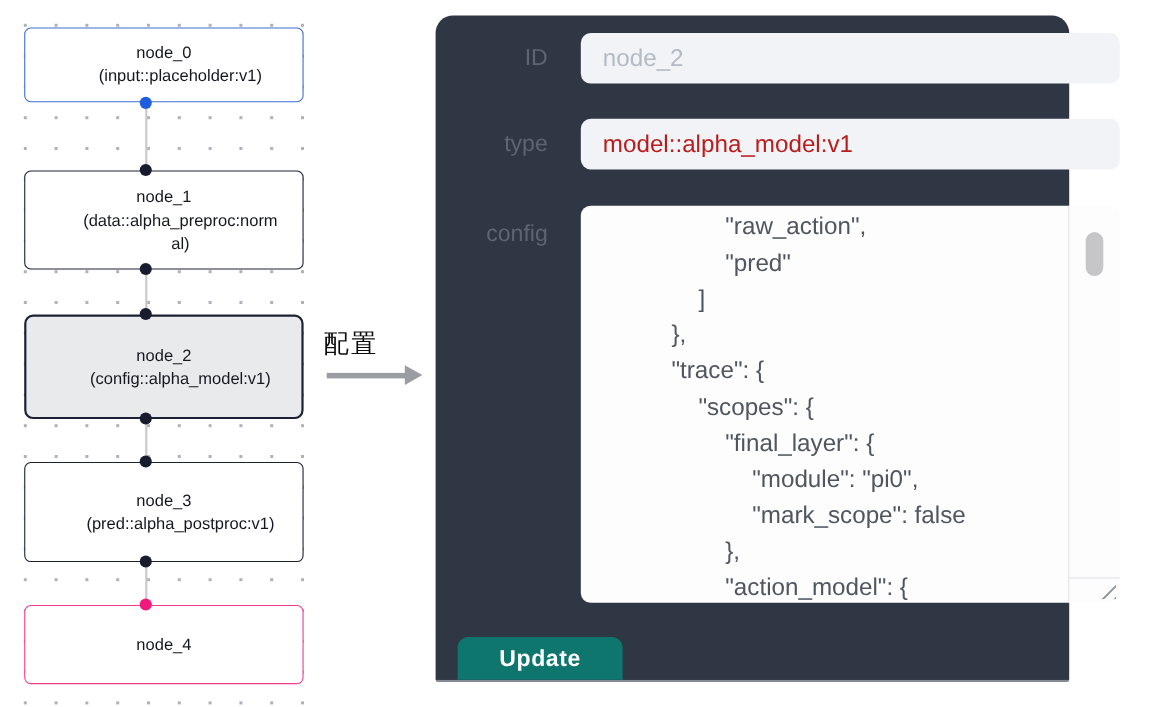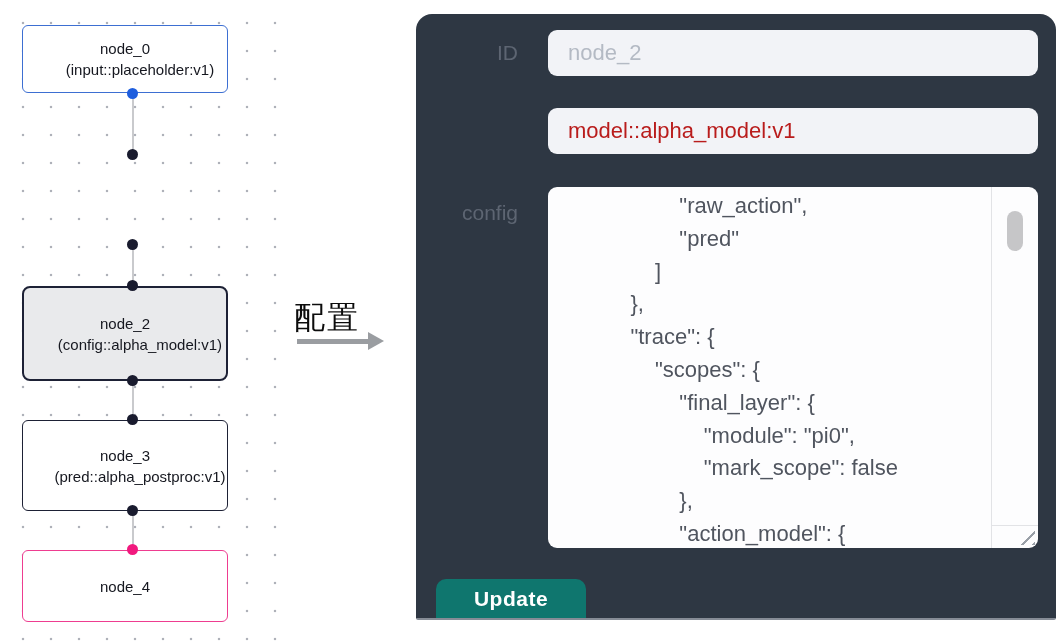--- a/index.html
+++ b/index.html
@@ -11,21 +11,21 @@
   .dots {
     background-image: radial-gradient(circle, #aeb1b9 1.4px, transparent 1.6px);
     background-size: 28px 28px;
     background-position: 9px 9px;
   }
   #left-canvas { position: absolute; left: 0; top: 0; width: 282px; height: 643px; }
   #right-top-strip { position: absolute; left: 390px; top: 0; width: 672px; height: 21px; }
   #right-left-strip { position: absolute; left: 390px; top: 0; width: 17px; height: 620px; }
 
   
-  .node { position: absolute; left: 22px; width: 206px; background: #ffffff;
+  .node { position: absolute; left: 22px; width: 254px; background: #ffffff;
     border: 1.6px solid #1d2135; border-radius: 6px;
     display: flex; flex-direction: column; align-items: center; justify-content: center;
     text-align: center; color: #15171f; font-size: 15px; line-height: 21px; }
   .node .node-sub { width: 177px; word-break: break-all; margin-left: 30px; }
   #node-0 { top: 25px; height: 68px; border-color: #3d6fd2; }
   #node-1 { top: 155px; height: 90px; }
   #node-2 { top: 286px; height: 95px; border-width: 2.5px; border-radius: 8px; background: #e9eaec; }
   #node-3 { top: 420px; height: 91px; }
   #node-4 { top: 550px; height: 72px; border-color: #ee3d90; }
 
@@ -40,30 +40,30 @@
   #port-0-out { top: 88px; background: #1e5ede; }
   #port-1-in  { top: 149px; }
   #port-1-out { top: 239px; }
   #port-2-in  { top: 280px; }
   #port-2-out { top: 375px; }
   #port-3-in  { top: 414px; }
   #port-3-out { top: 505px; }
   #port-4-in  { top: 544px; background: #f1197e; }
 
   
-  #annotation-label { position: absolute; left: 294px; top: 297px; font-size: 31px;
+  #annotation-label { position: absolute; left: 294px; top: 297px; font-size: 23px;
     color: #0c0c0c; letter-spacing: 2px; }
   #arrow-shaft { position: absolute; left: 297px; top: 339px; width: 72px; height: 4.5px;
     background: #9a9da1; }
   #arrow-head { position: absolute; left: 368px; top: 332px; width: 0; height: 0;
     border-top: 9.5px solid transparent; border-bottom: 9.5px solid transparent;
     border-left: 16px solid #9a9da1; }
 
   
-  #config-panel { position: absolute; left: 416px; top: 14px; width: 640px; height: 606px;
+  #config-panel { position: absolute; left: 396px; top: 14px; width: 576px; height: 606px;
     background: #2e3743; border-radius: 16px 16px 2px 2px;
     border-bottom: 2px solid #868c96; }
   .field-label { position: absolute; left: 0; width: 102px; text-align: right;
     color: #5d6572; font-size: 21px; }
   #label-id   { top: 16px; height: 46px; line-height: 46px; }
   #label-type { top: 94px; height: 46px; line-height: 46px; }
   #label-config { top: 184px; height: 30px; line-height: 30px; }
   .panel-input { position: absolute; left: 132px; width: 490px; height: 46px;
     background: #f2f3f7; border: none; outline: none; border-radius: 9px;
     padding: 0 20px; font-size: 22px;
@@ -99,20 +99,24 @@
   <div id="left-canvas" class="dots">
     <div class="connector" id="conn-0"></div>
     <div class="connector" id="conn-1"></div>
     <div class="connector" id="conn-2"></div>
     <div class="connector" id="conn-3"></div>
 
     <div class="node" id="node-0">
       <div class="node-title">node_0</div>
       <div class="node-sub">(input::placeholder:v1)</div>
     </div>
+    <div class="node" id="node-1">
+      <div class="node-title">node_1</div>
+      <div class="node-sub">(data::alpha_preproc:normal)</div>
+    </div>
     <div class="node" id="node-2">
       <div class="node-title">node_2</div>
       <div class="node-sub">(config::alpha_model:v1)</div>
     </div>
     <div class="node" id="node-3">
       <div class="node-title">node_3</div>
       <div class="node-sub">(pred::alpha_postproc:v1)</div>
     </div>
     <div class="node" id="node-4">
       <div class="node-title">node_4</div>
@@ -132,20 +136,21 @@
   <div id="arrow-shaft"></div>
   <div id="arrow-head"></div>
 
   <div id="right-top-strip" class="dots"></div>
   <div id="right-left-strip" class="dots"></div>
 
   <div id="config-panel">
     <div class="field-label" id="label-id">ID</div>
     <input class="panel-input" id="input-id" type="text" value="node_2" style="">
 
+    <div class="field-label" id="label-type">type</div>
     <input class="panel-input" id="input-type" type="text" value="model::alpha_model:v1" style="">
 
     <div class="field-label" id="label-config">config</div>
     <div id="config-box">
       <div id="config-text">            "raw_action",
             "pred"
         ]
     },
     "trace": {
         "scopes": {

